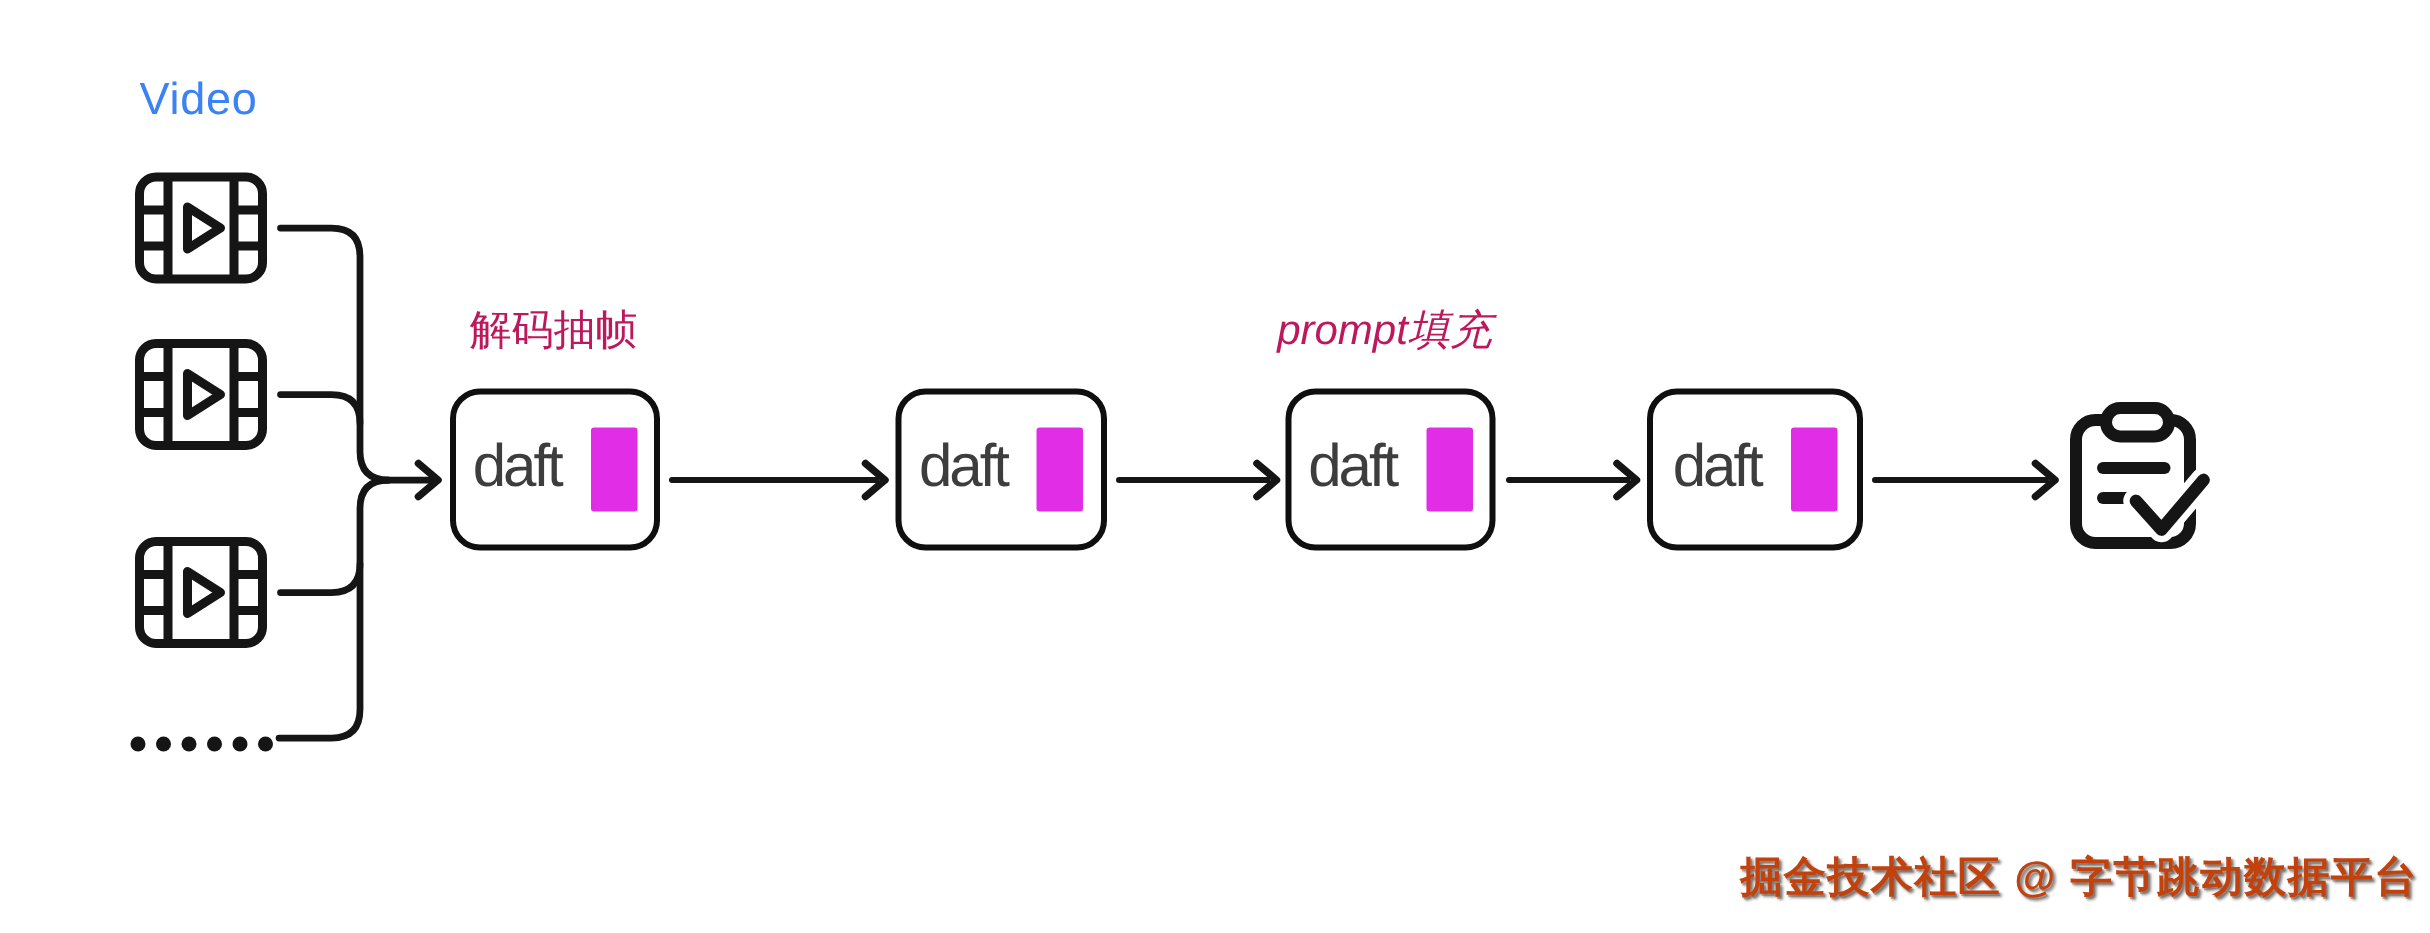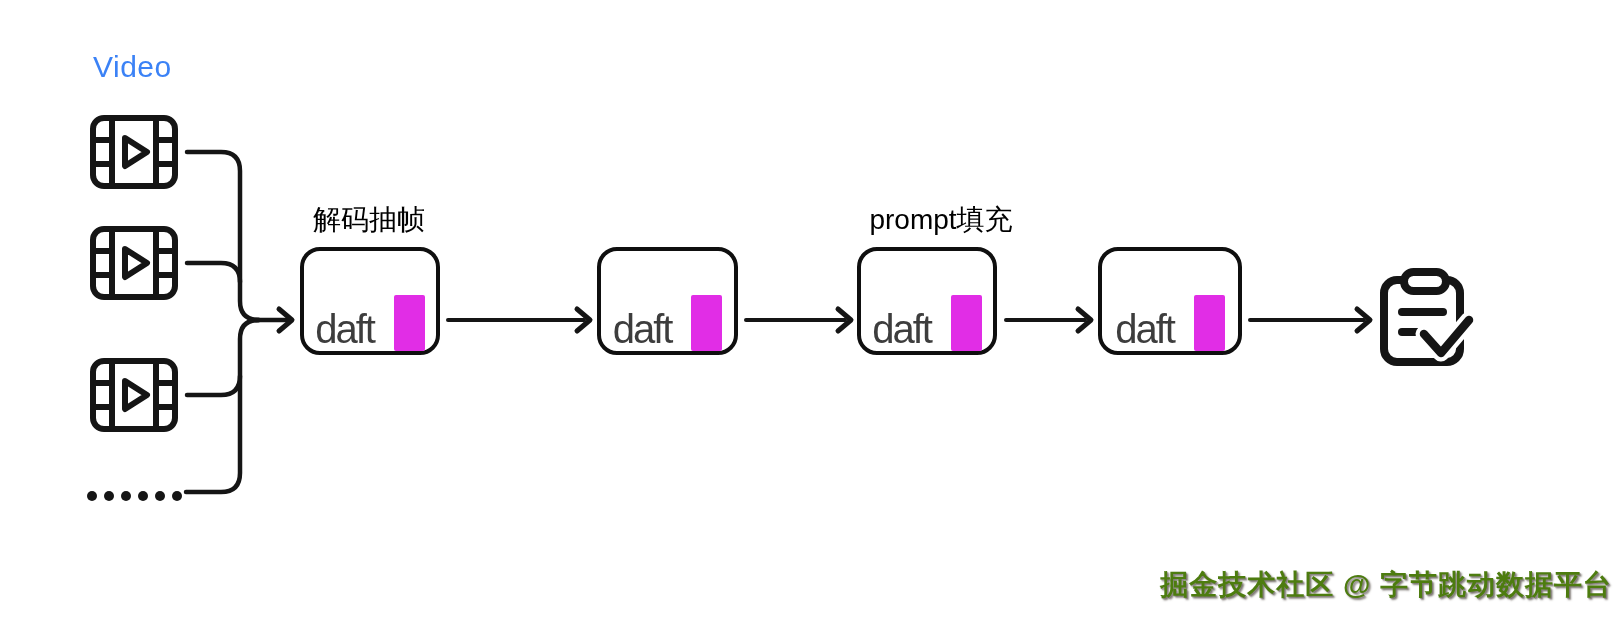--- a/index.html
+++ b/index.html
@@ -11,41 +11,41 @@
     overflow:hidden;
   }
   .video-label{
     position:absolute;left:93px;top:50px;
     font-size:30px;color:#3b82f6;letter-spacing:0.5px;
   }
   .diagram-svg{position:absolute;left:0;top:0;}
   .step-label{
     position:absolute;top:198px;width:300px;height:44px;
     line-height:44px;text-align:center;
-    font-size:28px;color:#000000;
+    font-size:28px;color:#be185d;
   }
   .step-box{
-    position:absolute;top:247px;height:108px;
+    position:absolute;top:259px;height:108px;
     box-sizing:border-box;
     border:4.5px solid #0f0f0f;border-radius:20px;
     background:#ffffff;
-    display:flex;align-items:flex-end;justify-content:center;gap:20px;
+    display:flex;align-items:center;justify-content:center;gap:20px;
   }
   .daft-text{
     font-size:40px;color:#3d3d3d;letter-spacing:-2px;
     line-height:1;transform:translateY(-2px);
   }
   .daft-mark{
     width:31px;height:56px;background:#e12de6;border-radius:2px;
     display:inline-block;
   }
   .watermark{
     position:absolute;right:8px;top:566px;
     font-size:28px;font-weight:bold;letter-spacing:1px;
-    color:#4d7c0f;
+    color:#c2410c;
     text-shadow:2px 2px 2px rgba(110,105,100,0.85),
                 -1px -1px 1px rgba(255,255,255,0.9),
                 1px 1px 0 rgba(140,135,130,0.6);
     white-space:nowrap;
   }
 </style>
 </head>
 <body>
 
 <div class="canvas">
@@ -111,21 +111,21 @@
       <g stroke="#151515" stroke-width="8" stroke-linecap="round">
         <line x1="22" y1="42" x2="63" y2="42"></line>
         <line x1="22" y1="62" x2="47" y2="62"></line>
       </g>
       <path d="M44 64 L61 83 L89 50" fill="none" stroke="#ffffff" stroke-width="17" stroke-linecap="round" stroke-linejoin="round"></path>
       <path d="M44 64 L61 83 L89 50" fill="none" stroke="#151515" stroke-width="8.5" stroke-linecap="round" stroke-linejoin="round"></path>
     </g>
   </svg>
 
   <div class="step-label" style="left:219px;">解码抽帧</div>
-  <div class="step-label" style="left:791px;">prompt填充</div>
+  <div class="step-label" style="left:773px;font-style:italic;">prompt填充</div>
 
   <div class="step-box" style="left:300px;width:140px;">
     <span class="daft-text">daft</span>
     <span class="daft-mark"></span>
   </div>
   <div class="step-box" style="left:597px;width:141px;">
     <span class="daft-text">daft</span>
     <span class="daft-mark"></span>
   </div>
   <div class="step-box" style="left:857px;width:140px;">

